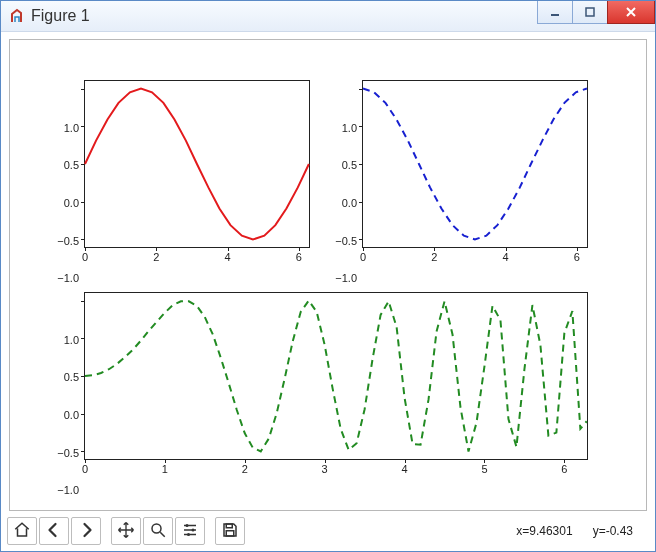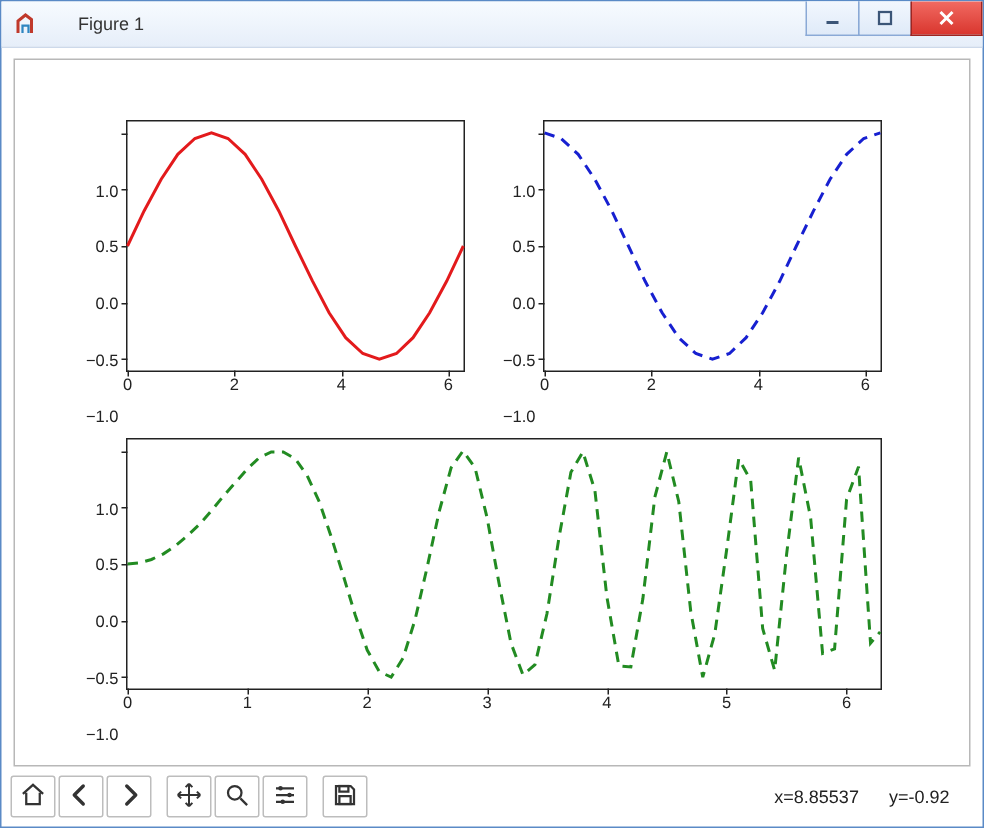--- a/index.html
+++ b/index.html
@@ -1,19 +1,19 @@
 <!DOCTYPE html>
 <html><head>
 <meta charset="utf-8">
 <style>
   html, body { margin:0; padding:0; font-family: "Segoe UI", Tahoma, sans-serif; font-size:12px; color:#222; }
   .window { width:656px; height:552px; background:#fff; position:relative; box-sizing:border-box; border:1px solid #5a8ac6; box-shadow:0 0 0 1px rgba(0,0,0,0.03); }
   .titlebar { height:30px; background:linear-gradient(#f7fbff,#e6eef9); border-bottom:1px solid #cdd9ea; display:flex; align-items:center; padding:0 0 0 8px; position:relative; }
   .titlebar .app-icon { width:16px; height:16px; margin-right:6px; display:flex; align-items:center; justify-content:center; }
-  .titlebar .title { font-size:12px; color:#333;margin-left:21px; }
+  .titlebar .title { font-size:16px; color:#333; }
   .win-btns { position:absolute; right:0; top:0; height:22px; display:flex; }
   .win-btn { width:34px; height:22px; border:1px solid #8aa9d6; border-top:none; background:linear-gradient(#f2f7fe,#dfeaf8); display:flex; align-items:center; justify-content:center; margin-left:-1px; }
   .win-btn.close { width:46px; background:linear-gradient(#f16a62,#d9362e); border-color:#9e2520; }
   .win-btn svg { display:block; }
 
   .canvas-area { position:absolute; left:8px; right:8px; top:38px; bottom:40px; background:#fff; border:1px solid #b8b8b8; box-sizing:border-box; }
   .canvas-area .plot { position:absolute; border:1px solid #222; box-sizing:border-box; }
   
   .plot.tl { left:74px;  top:40px;  width:226px; height:168px; }
   .plot.tr { left:352px; top:40px;  width:226px; height:168px; }
@@ -185,17 +185,17 @@
     <div class="tb-group">
       <div class="tb-btn">
         <span><svg width="18" height="18" viewBox="0 0 24 24">
               <path d="M4 4 H17 L20 7 V20 H4 Z" fill="none" stroke="#333" stroke-width="2"></path>
               <rect x="7" y="4" width="8" height="5" fill="none" stroke="#333" stroke-width="2"></rect>
               <rect x="7" y="13" width="10" height="7" fill="none" stroke="#333" stroke-width="2"></rect>
             </svg></span>
       </div>
     </div>
     <div class="status">
-      <span>x=</span><span>8.85537</span><span>      </span><span>y=</span><span>-0.92</span>
+      <span>x=</span><span>9.46301</span><span>      </span><span>y=</span><span>-0.43</span>
     </div>
   </div>
 
 </div>
 
 </body></html>

